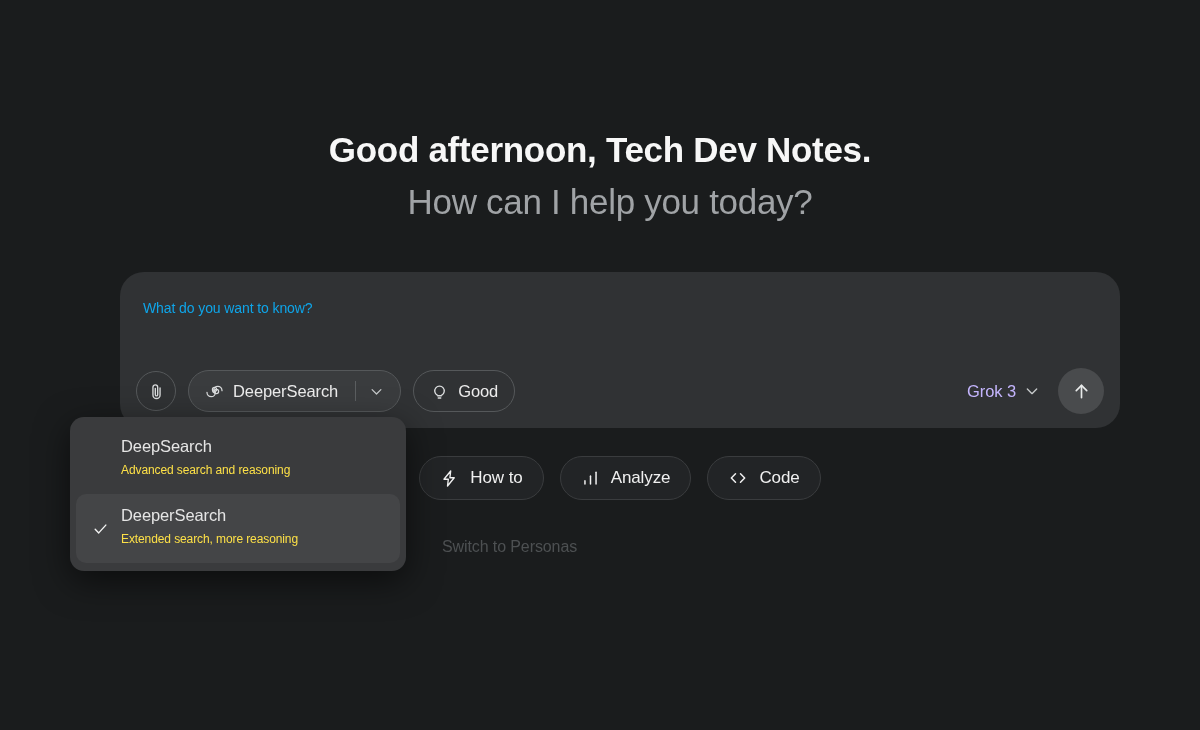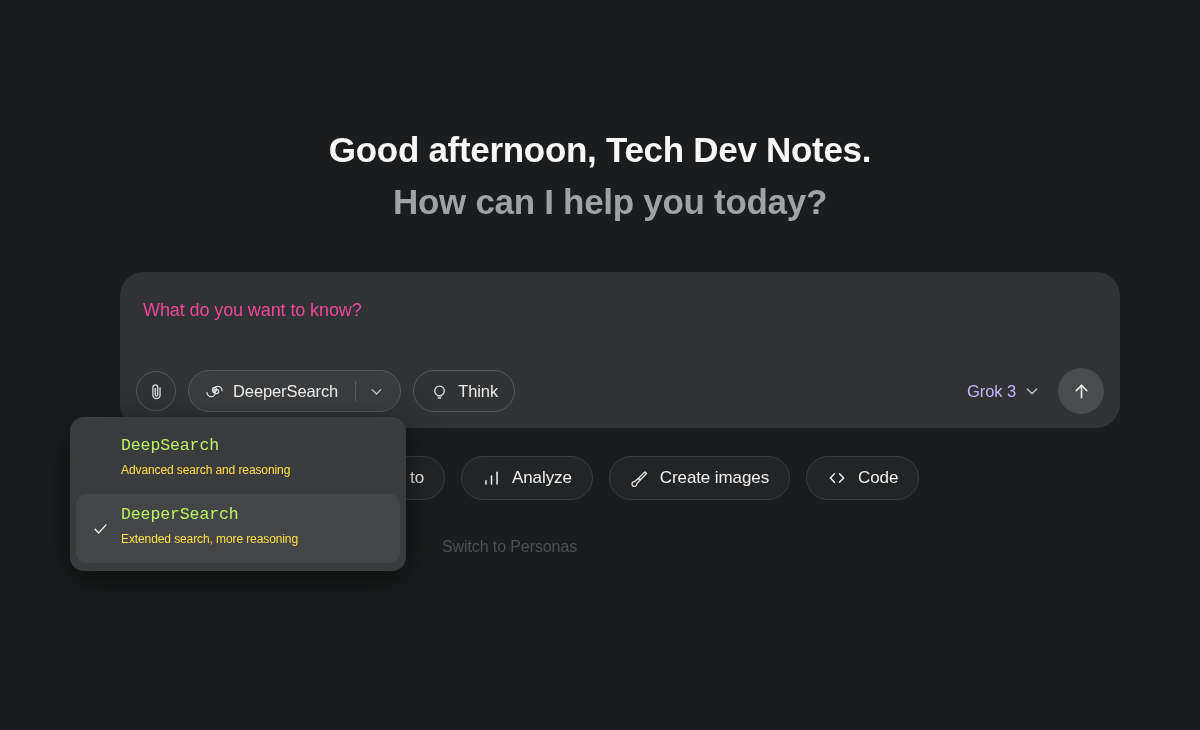--- a/index.html
+++ b/index.html
@@ -14,34 +14,34 @@
   
   .greeting {
     position: absolute; top: 124px; left: 0; width: 1200px;
     text-align: center;
   }
   .greeting-line1 {
     font-size: 35px; font-weight: 700; color: #f7f7f7;
     letter-spacing: -0.3px; line-height: 52px;
   }
   .greeting-line2 {
-    font-size: 35px; font-weight: 700; color: #a0a3a6;
+    font-size: 35px; font-weight: 400; color: #a0a3a6;
     letter-spacing: -0.3px; line-height: 52px; margin-left: 20px;
   }
 
   
   .composer {
     position: absolute; left: 120px; top: 272px;
     width: 1000px; height: 156px;
     background: #303234;
     border-radius: 24px;
   }
   .composer-placeholder {
     position: absolute; left: 23px; top: 28px;
-    font-size: 18px; color: #ec4899; letter-spacing: -0.1px;
+    font-size: 14px; color: #0ea5e9; letter-spacing: -0.1px;
   }
   .composer-toolbar {
     position: absolute; left: 16px; right: 16px; bottom: 15px;
     height: 44px;
     display: flex; align-items: center;
   }
   .tool-left { display: flex; align-items: center; gap: 12px; }
   .tool-right { margin-left: auto; display: flex; align-items: center; gap: 14px; }
 
   .icon-btn-round {
@@ -103,21 +103,21 @@
     border-radius: 14px;
     padding: 8px 6px;
     box-shadow: 0 10px 34px rgba(0,0,0,0.55);
     z-index: 20;
   }
   .dd-item {
     position: relative; border-radius: 10px;
     padding: 9px 12px 11px 45px; cursor: pointer;
   }
   .dd-item.selected { background: #444547; }
-  .dd-title { font-size: 16.5px; color: #bef264; letter-spacing: -0.1px; line-height: 24px; font-family: Liberation Mono, monospace; }
+  .dd-title { font-size: 16.5px; color: #e5e5e5; letter-spacing: -0.1px; line-height: 24px; }
   .dd-sub { font-size: 12px; color: #fde047; letter-spacing: -0.1px; line-height: 25px; }
   .dd-check {
     position: absolute; left: 16px; top: 50%; transform: translateY(-50%);
     display: flex; align-items: center; justify-content: center;
   }
 
   svg { display: block; }
 </style>
 </head>
 <body>
@@ -160,21 +160,21 @@
         </div>
 
         <div class="pill">
           <span>
             <svg width="19" height="19" viewBox="0 0 24 24" fill="none" stroke="#d9dbdc" stroke-width="1.7" stroke-linecap="round" stroke-linejoin="round">
               <path d="M9.2 16.5a6 6 0 1 1 5.6 0"></path>
               <path d="M9.6 17.4h4.8"></path>
               <path d="M10.4 20.2h3.2"></path>
             </svg>
           </span>
-          <span>Think</span>
+          <span>Good</span>
         </div>
       </div>
 
       <div class="tool-right">
         <div class="model-btn">
           <span>Grok 3</span>
           <span>
             <svg width="16" height="16" viewBox="0 0 24 24" fill="none" stroke="#c6c9ca" stroke-width="2" stroke-linecap="round" stroke-linejoin="round">
               <path d="M5 9l7 7 7-7"></path>
             </svg>
@@ -207,29 +207,20 @@
       <span>
         <svg width="19" height="19" viewBox="0 0 24 24" fill="none" stroke="#f0f0f0" stroke-width="1.9" stroke-linecap="round">
           <path d="M5 15v4"></path>
           <path d="M12 9v10"></path>
           <path d="M19 4v15"></path>
         </svg>
       </span>
       <span>Analyze</span>
     </div>
 
-    <div class="chip">
-      <span>
-        <svg width="19" height="19" viewBox="0 0 24 24" fill="none" stroke="#f0f0f0" stroke-width="1.6" stroke-linecap="round" stroke-linejoin="round">
-          <path d="M18.8 3.6l2.1 2.1-8.2 8.2-2.1-2.1z"></path>
-          <path d="M10.6 11.8l2.1 2.1-4.2 4.9a3 3 0 1 1-2.8-2.8z"></path>
-        </svg>
-      </span>
-      <span>Create images</span>
-    </div>
 
     <div class="chip">
       <span>
         <svg width="20" height="20" viewBox="0 0 24 24" fill="none" stroke="#f0f0f0" stroke-width="1.8" stroke-linecap="round" stroke-linejoin="round">
           <path d="M9 7l-5 5 5 5"></path>
           <path d="M15 7l5 5-5 5"></path>
         </svg>
       </span>
       <span>Code</span>
     </div>

